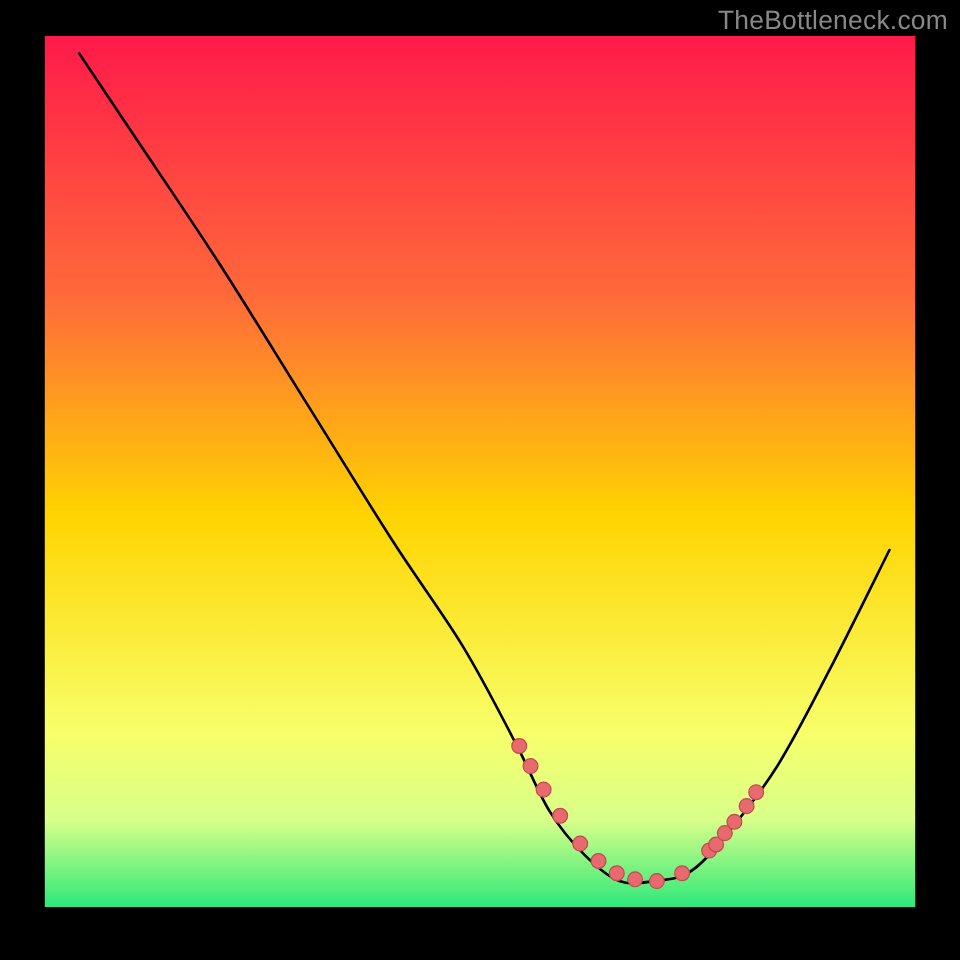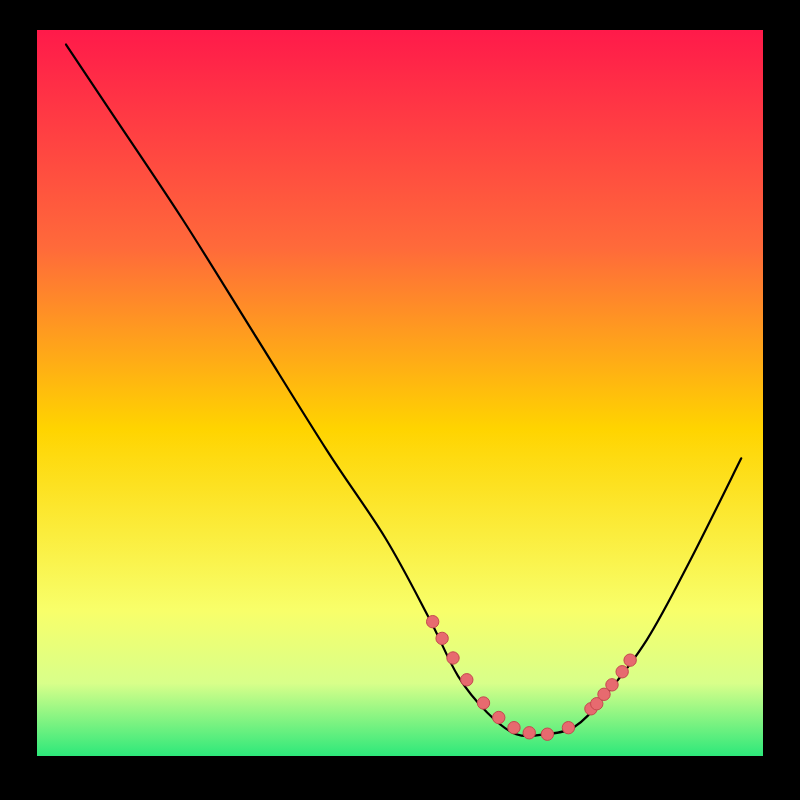--- a/index.html
+++ b/index.html
@@ -31,20 +31,21 @@
   .plot svg {
     display: block;
     width: 726px;
     height: 726px;
   }
 </style>
 </head>
 <body>
 
 <div class="stage">
+  <div class="watermark">TheBottleneck.com</div>
   <div class="plot">
     <svg id="plot-svg" viewBox="0 0 726 726">
         <defs>
           <linearGradient id="bg-grad" x1="0" y1="0" x2="0" y2="1">
             <stop offset="0%" stop-color="#ff1a4a"></stop>
             <stop offset="30%" stop-color="#ff6a3a"></stop>
             <stop offset="55.00000000000001%" stop-color="#ffd400"></stop>
             <stop offset="80%" stop-color="#f8ff6a"></stop>
             <stop offset="90%" stop-color="#d8ff8a"></stop>
             <stop offset="100%" stop-color="#2de87a"></stop>

